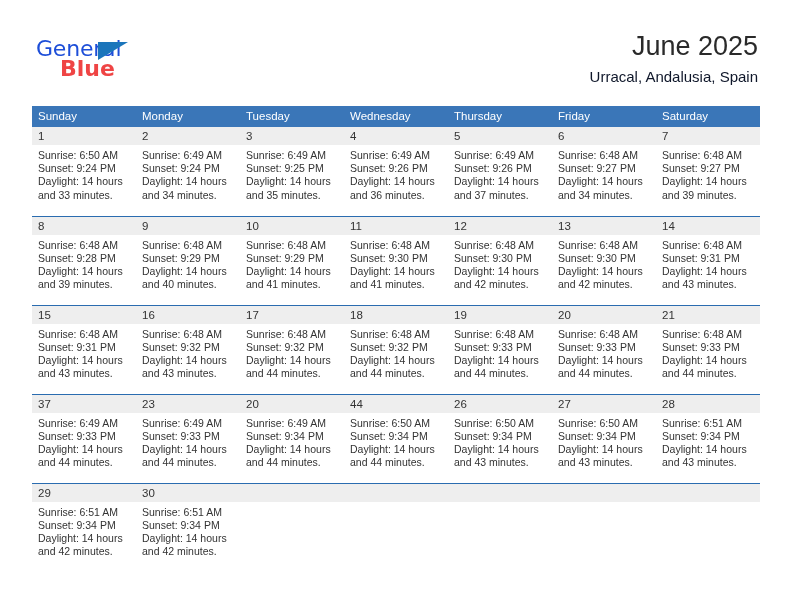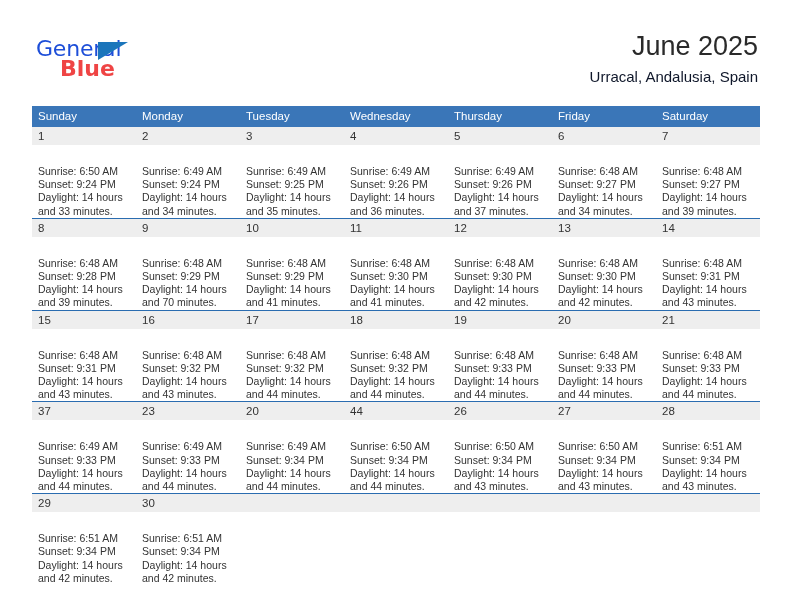--- a/index.html
+++ b/index.html
@@ -115,21 +115,21 @@
   .daynum {
     background: #eeeeee;
     height: 18px;
     font-size: 11.5px;
     color: #333333;
     padding: 2px 0 0 6px;
     line-height: 14px;
   }
   .daynum.empty { color: transparent; }
   .cellbody {
-    padding: 20px 5px 0 6px;
+    padding: 4px 5px 0 6px;
     font-size: 10.5px;
     line-height: 13.2px;
     color: #333333;
   }
   .cellbody div { white-space: nowrap; }
 </style>
 </head>
 <body>
 
 <div class="page">
@@ -236,21 +236,21 @@
               <div>Daylight: 14 hours</div>
               <div>and 39 minutes.</div>
             </div>
           </td>
           <td>
             <div class="daynum">9</div>
             <div class="cellbody">
               <div>Sunrise: 6:48 AM</div>
               <div>Sunset: 9:29 PM</div>
               <div>Daylight: 14 hours</div>
-              <div>and 70 minutes.</div>
+              <div>and 40 minutes.</div>
             </div>
           </td>
           <td>
             <div class="daynum">10</div>
             <div class="cellbody">
               <div>Sunrise: 6:48 AM</div>
               <div>Sunset: 9:29 PM</div>
               <div>Daylight: 14 hours</div>
               <div>and 41 minutes.</div>
             </div>

